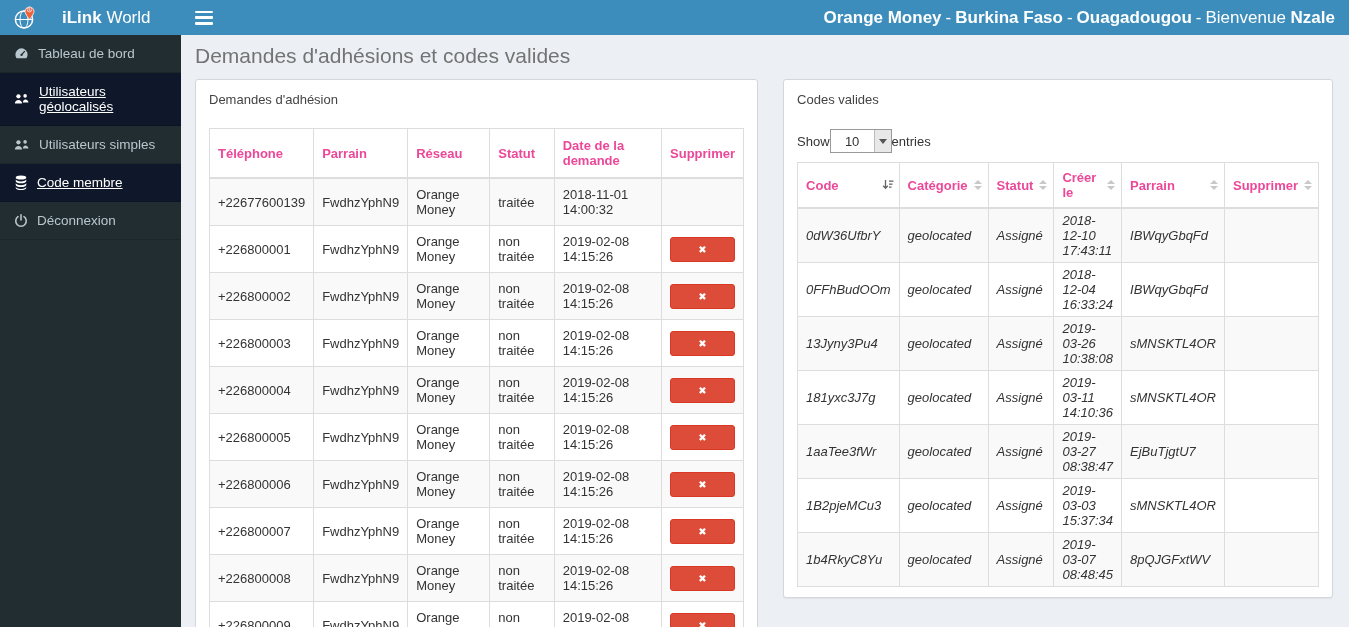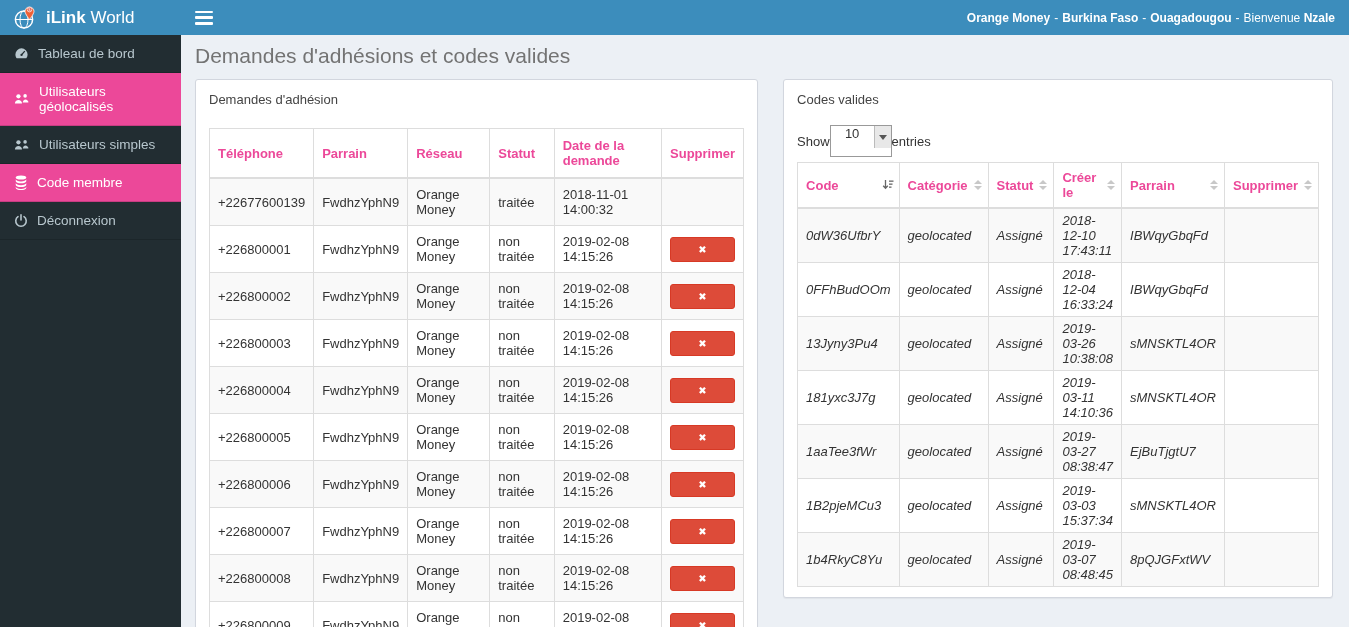--- a/index.html
+++ b/index.html
@@ -8,45 +8,45 @@
     font-family: "Liberation Sans", sans-serif;
     font-size: 13px;
     color: #333;
     background: #ecf0f5;
   }
 
   
   .topbar { display: flex; height: 35px; }
   .logo {
     width: 181px; height: 35px; background: #3c8dbc;
-    display: flex; align-items: center; gap: 8px; padding-left: 12px;
+    display: flex; align-items: center; gap: 24px; padding-left: 12px;
     color: #fff; font-size: 17px; cursor: pointer;
   }
   .logo .brand-bold { font-weight: bold; }
   .navbar {
     flex: 1; background: #3c8dbc; display: flex; align-items: center;
     padding: 0 14px; color: #fff;
   }
   .menu-toggle { width: 18px; height: 14px; display: flex; flex-direction: column; justify-content: space-between; cursor: pointer; }
   .menu-toggle i { display: block; height: 2.6px; background: #fff; border-radius: 1px; }
-  .navbar-right { margin-left: auto; font-size: 12px; }
+  .navbar-right { margin-left: auto; font-size: 17px; }
   .navbar-right .b { font-weight: bold; }
   .navbar-right .sep { margin: 0 4px; }
 
   
   .sidebar {
     position: absolute; left: 0; top: 35px; bottom: 0; width: 181px;
     background: #222d32;
   }
   .side-item {
     display: flex; align-items: center; gap: 9px;
     padding: 11px 5px 11px 14px; color: #b8c7ce; cursor: pointer;
     border-bottom: 1px solid rgba(0,0,0,.15); font-size: 13.5px;
   }
-  .side-item.active { color: #fff; background: #ec4899; }
+  .side-item.active { color: #fff; background: #0f172a; text-decoration: underline; }
   .side-item svg { flex: 0 0 auto; }
 
   
   .content { margin-left: 181px; padding: 6px 16px 0 14px; }
   .page-title { font-size: 21px; font-weight: normal; color: #737373; line-height: 26px; margin: 2px 0 10px 0; }
   .panels { display: flex; gap: 25px; align-items: flex-start; }
   .panel {
     background: #fff; border: 1px solid #d2d6de; border-radius: 3px;
     padding: 10px 13px; box-shadow: 0 1px 1px rgba(0,0,0,.05);
   }
@@ -77,21 +77,21 @@
   .tbl-codes .col-sta { width: 12%; } .tbl-codes .col-cre { width: 21%; }
   .tbl-codes .col-par { width: 15%; } .tbl-codes .col-sup { width: 12%; }
   .sort-icon { position: absolute; right: 6px; top: 50%; transform: translateY(-50%); display: flex; flex-direction: column; gap: 2px; }
   .sort-icon .tri-up { width: 0; height: 0; border-left: 4px solid transparent; border-right: 4px solid transparent; border-bottom: 4px solid #c8c8c8; }
   .sort-icon .tri-down { width: 0; height: 0; border-left: 4px solid transparent; border-right: 4px solid transparent; border-top: 4px solid #c8c8c8; }
 
   
   .dt-controls { display: flex; align-items: center; margin-bottom: 8px; height: 26px; }
   .length-menu { display: flex; align-items: center; gap: 0; }
   .select-box {
-    display: flex; align-items: flex-start; width: 62px; height: 32px;
+    display: flex; align-items: center; width: 62px; height: 24px;
     border: 1px solid #999; background: #fff; cursor: pointer;
   }
   .select-box .sel-val { flex: 1; text-align: center; }
   .select-box .sel-arrow { width: 17px; height: 22px; background: #e8e8e8; border-left: 1px solid #bbb; display: flex; align-items: center; justify-content: center; }
   .chevron-down { width: 0; height: 0; border-left: 4px solid transparent; border-right: 4px solid transparent; border-top: 5px solid #555; }
   .dt-search { margin-left: auto; display: flex; align-items: center; gap: 6px; }
   .dt-search input { width: 93px; height: 26px; border: 1px solid #c6c6c6; border-radius: 2px; padding: 0 5px; font-family: inherit; font-size: 13px; }
 </style>
 </head>
 <body>

